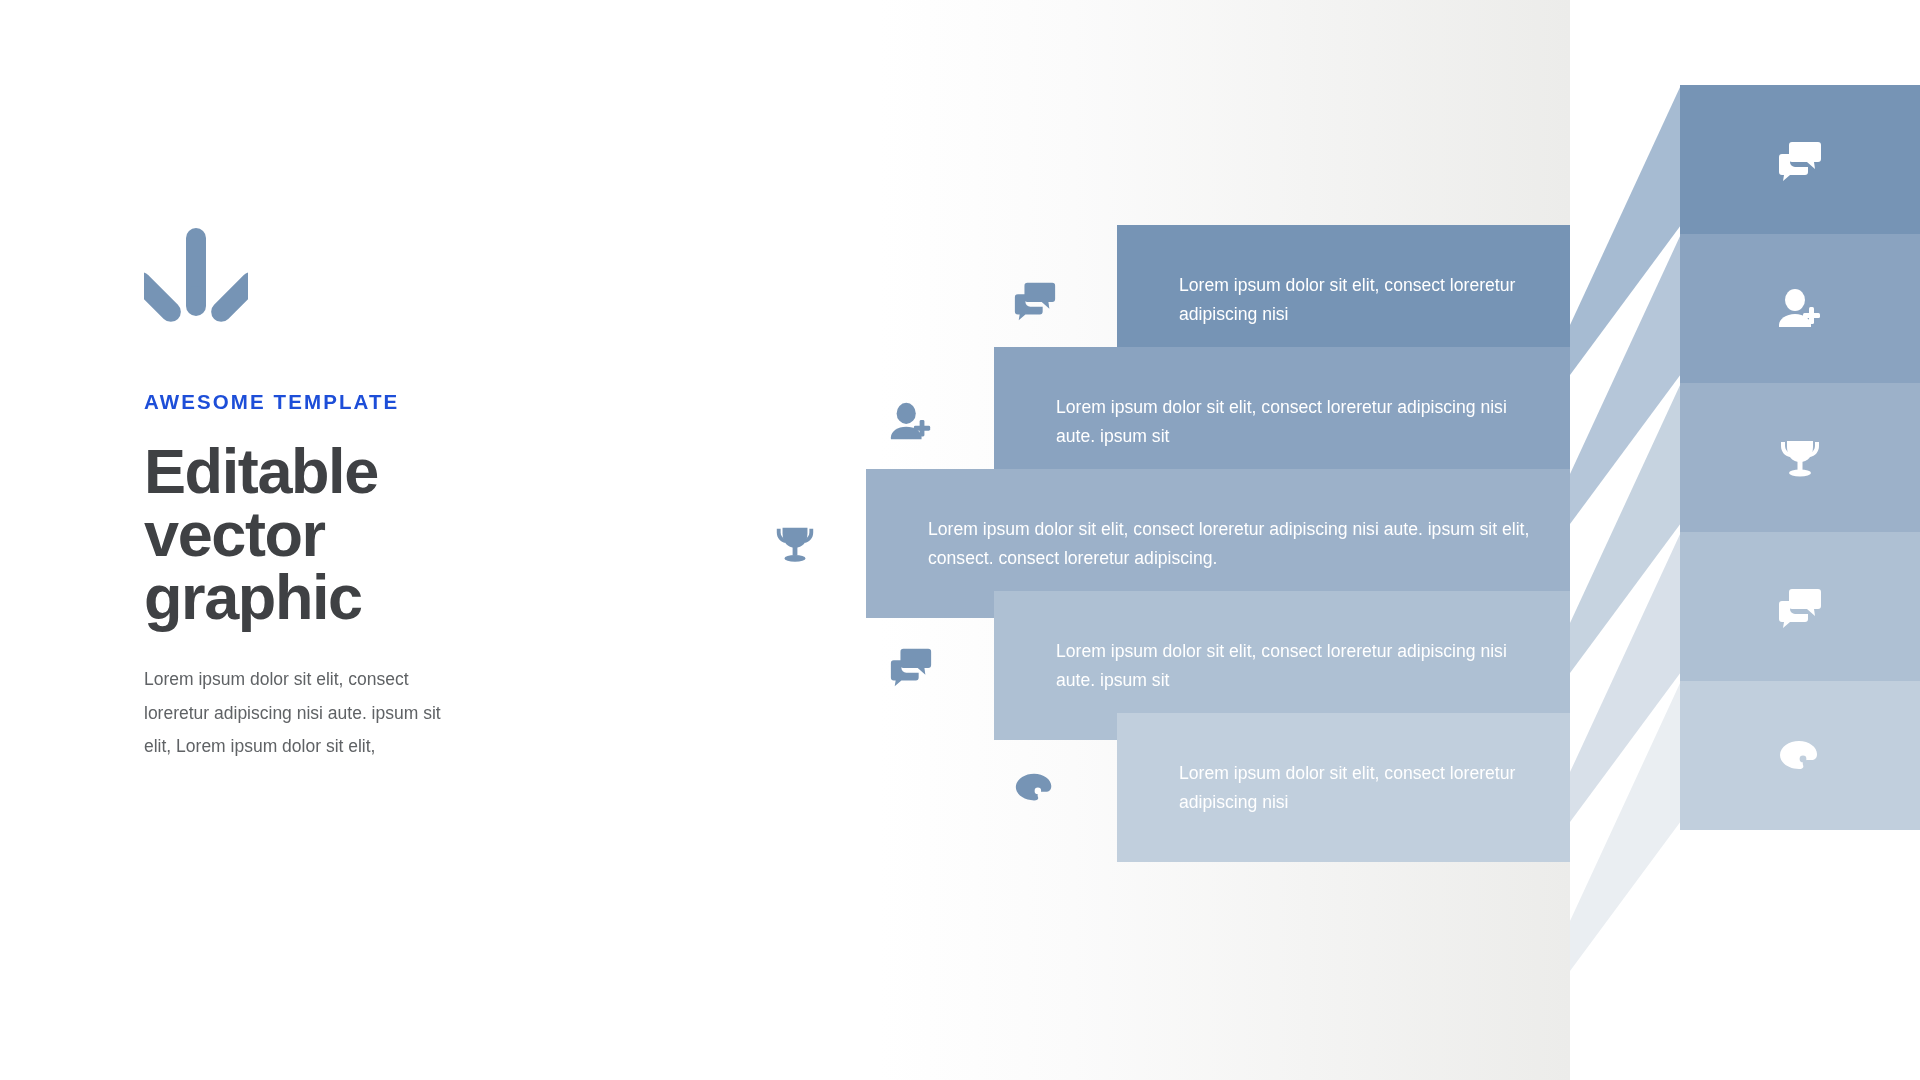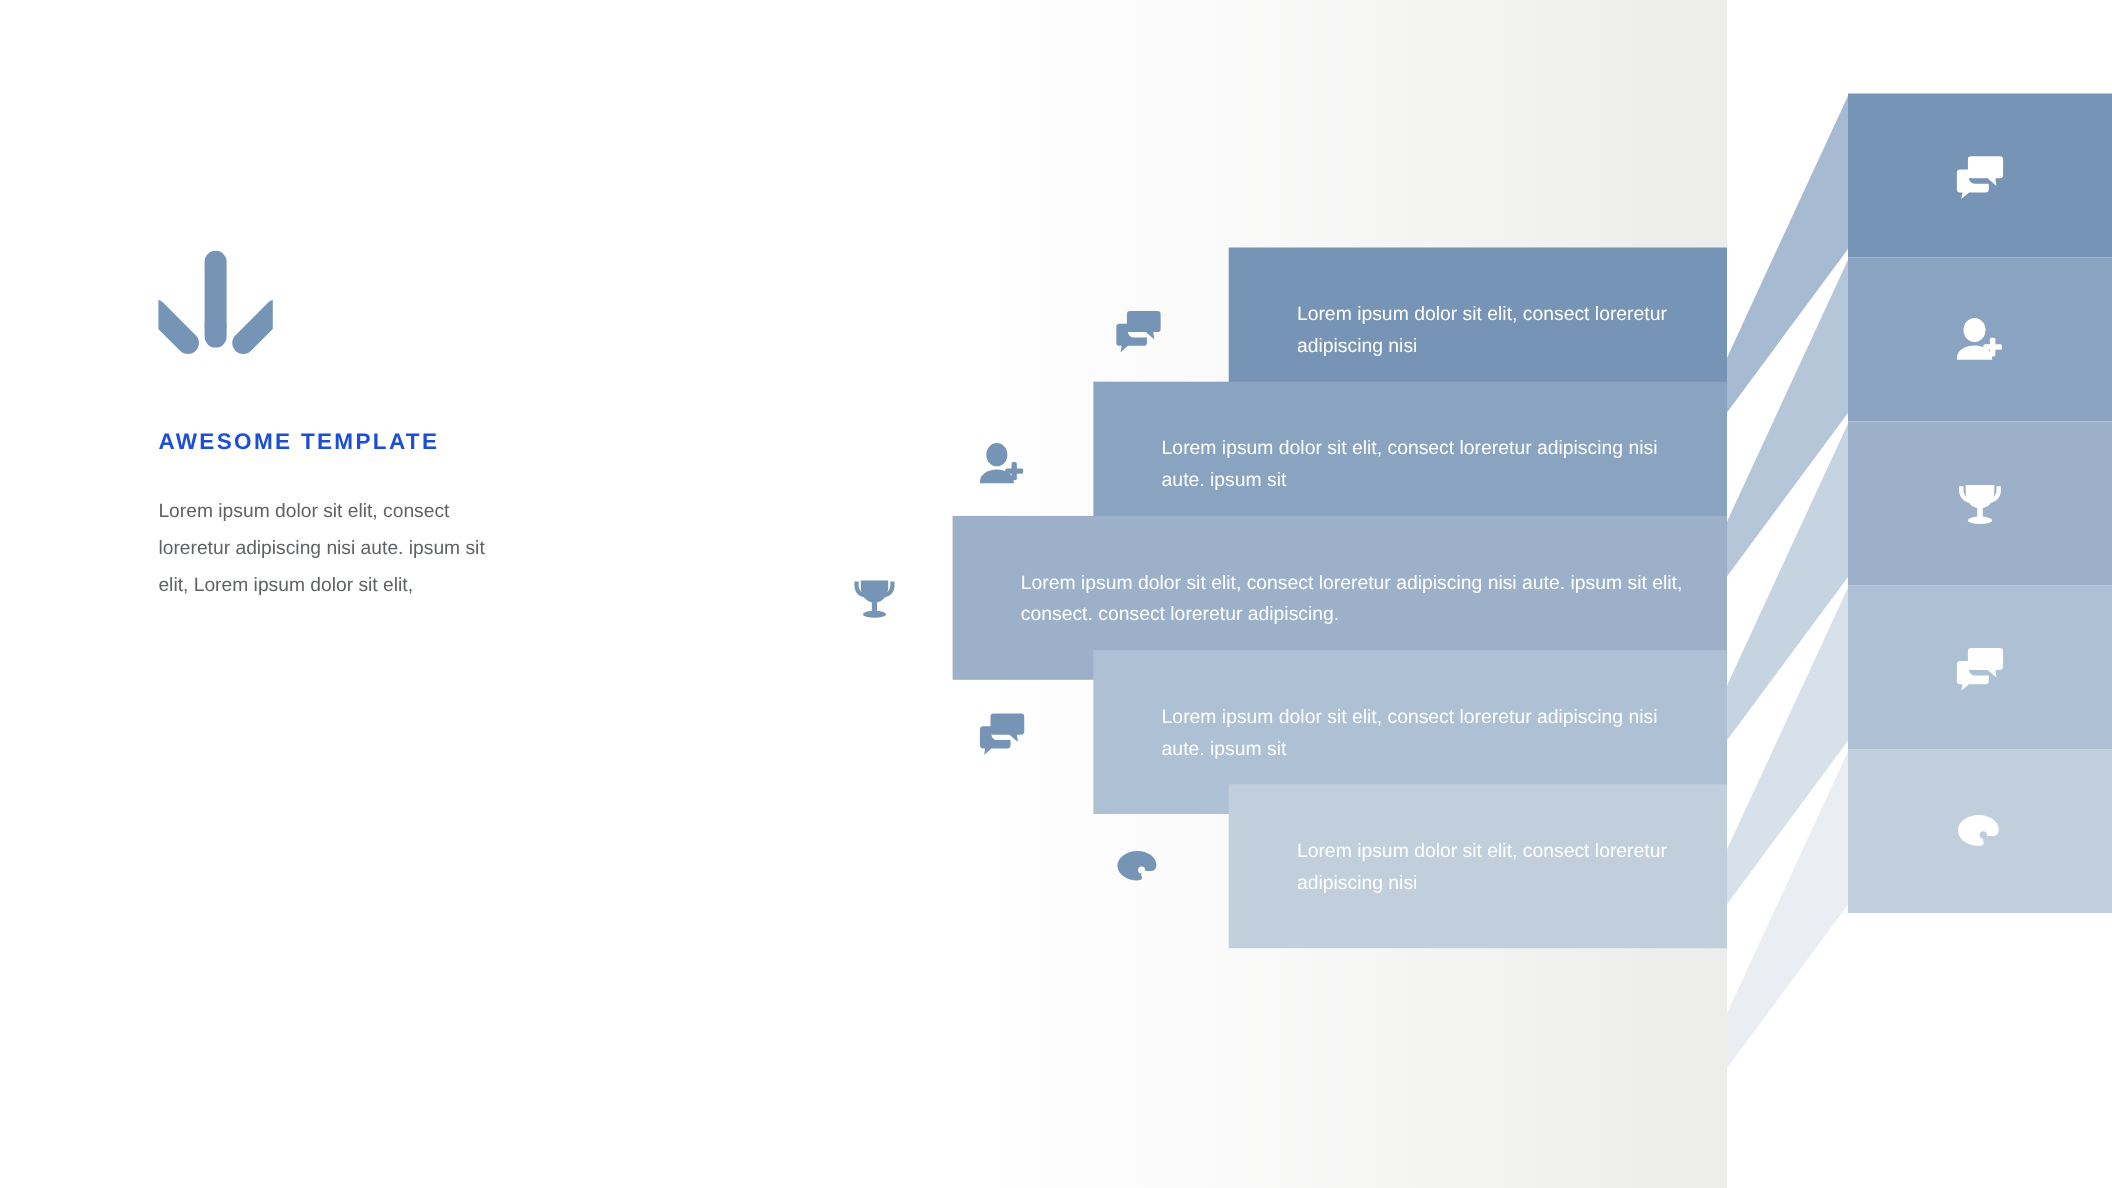--- a/index.html
+++ b/index.html
@@ -115,20 +115,21 @@
     <svg class="arrow-icon" viewBox="0 0 104 100">
       <g fill="#7694b5">
         <rect x="42" y="0" width="20" height="78" rx="10"></rect>
         <rect x="2" y="38" width="20" height="62" rx="10" transform="rotate(-45 12 69)"></rect>
         <rect x="82" y="38" width="20" height="62" rx="10" transform="rotate(45 92 69)"></rect>
         <rect x="42" y="58" width="20" height="30" rx="10"></rect>
       </g>
     </svg>
 
     <div class="eyebrow">AWESOME TEMPLATE</div>
+    <div class="headline">Editable vector graphic</div>
     <div class="body-copy">Lorem ipsum dolor sit elit, consect loreretur adipiscing nisi aute. ipsum sit elit, Lorem ipsum dolor sit elit,</div>
   </div>
 
   <div class="rows">
 
     <div class="row r1">
       <svg class="row-icon" viewBox="0 0 48 48">
         <g fill="#7694b5">
           <path d="M16 6h26a3 3 0 0 1 3 3v14a3 3 0 0 1-3 3h-4l1 7-8-7H16a3 3 0 0 1-3-3V9a3 3 0 0 1 3-3z"></path>
           <path d="M6 18h8v8a5 5 0 0 0 5 5h13v5a3 3 0 0 1-3 3H14l-7 6 1-6H6a3 3 0 0 1-3-3V21a3 3 0 0 1 3-3z"></path>

